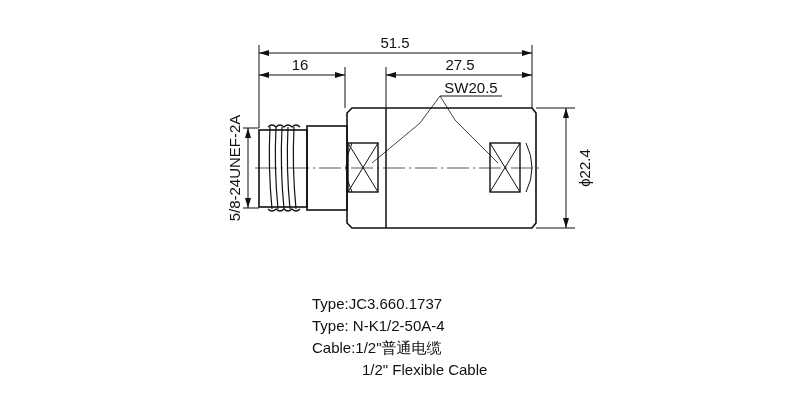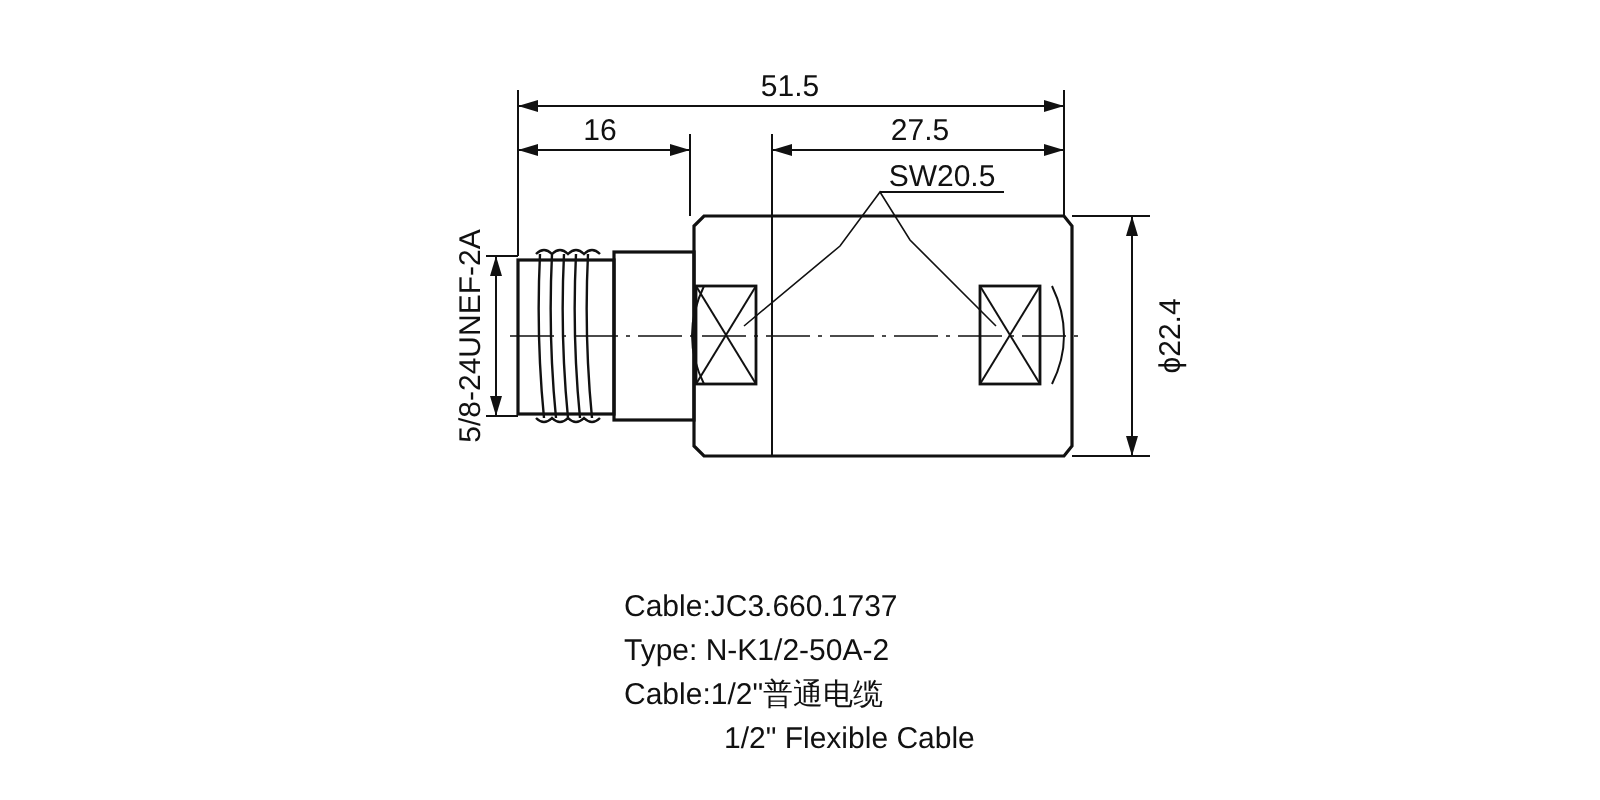--- a/index.html
+++ b/index.html
@@ -77,17 +77,17 @@
 
   <text class="dim-text" x="395" y="48" text-anchor="middle">51.5</text>
   <text class="dim-text" x="300" y="70" text-anchor="middle">16</text>
   <text class="dim-text" x="460" y="70" text-anchor="middle">27.5</text>
   <text class="dim-text" x="471" y="93" text-anchor="middle">SW20.5</text>
   <text class="dim-text" x="0" y="0" text-anchor="middle" transform="translate(240,168) rotate(-90)">5/8-24UNEF-2A</text>
   <text class="dim-text" x="0" y="0" text-anchor="middle" transform="translate(590,168) rotate(-90)">ϕ22.4</text>
 </svg>
 
 <div class="info">
-  <div>Cable:JC3.660.1737</div>
-  <div>Type: N-K1/2-50A-2</div>
+  <div>Type:JC3.660.1737</div>
+  <div>Type: N-K1/2-50A-4</div>
   <div>Cable:1/2"普通电缆</div>
   <div class="indent">1/2" Flexible Cable</div>
 </div>
 
 </body></html>

